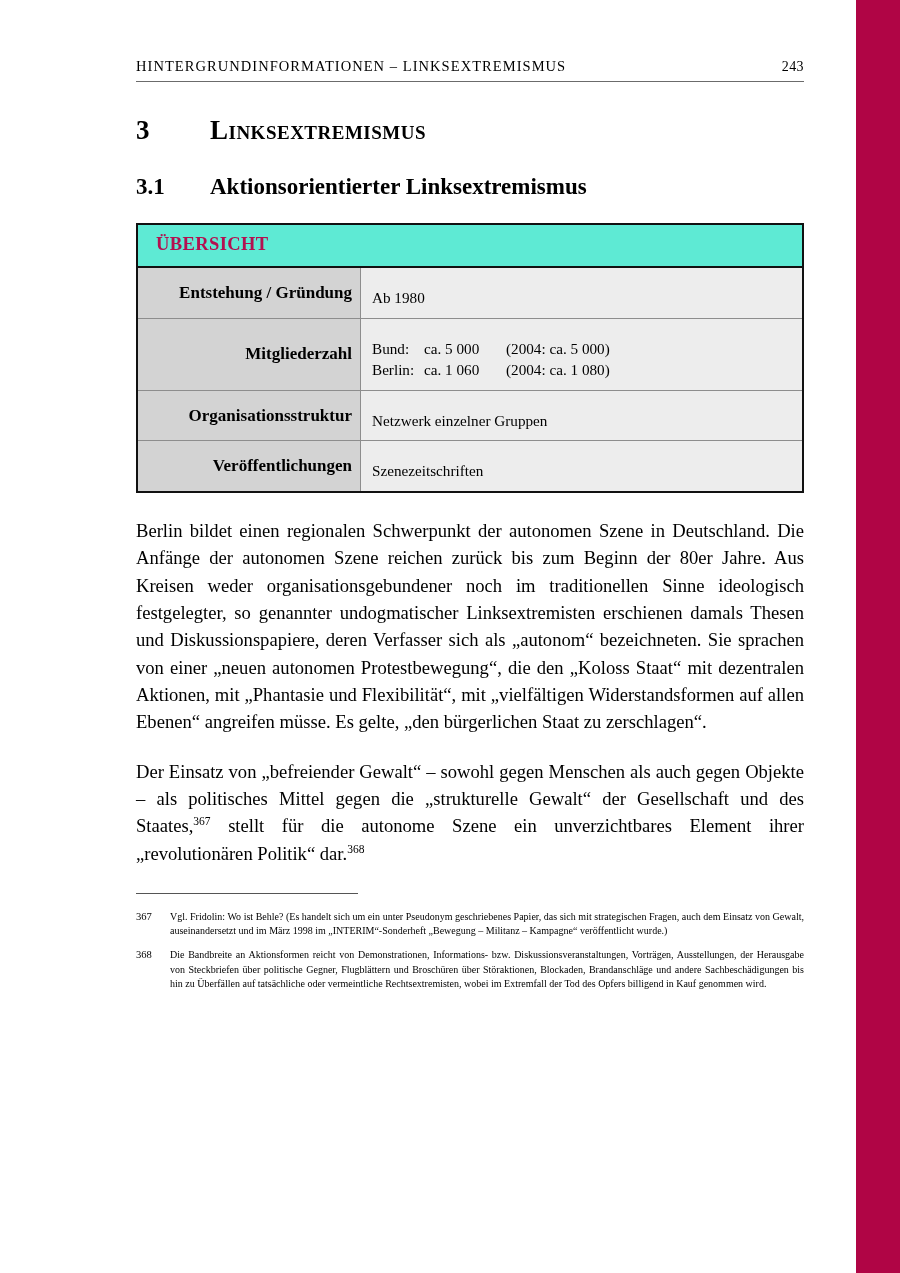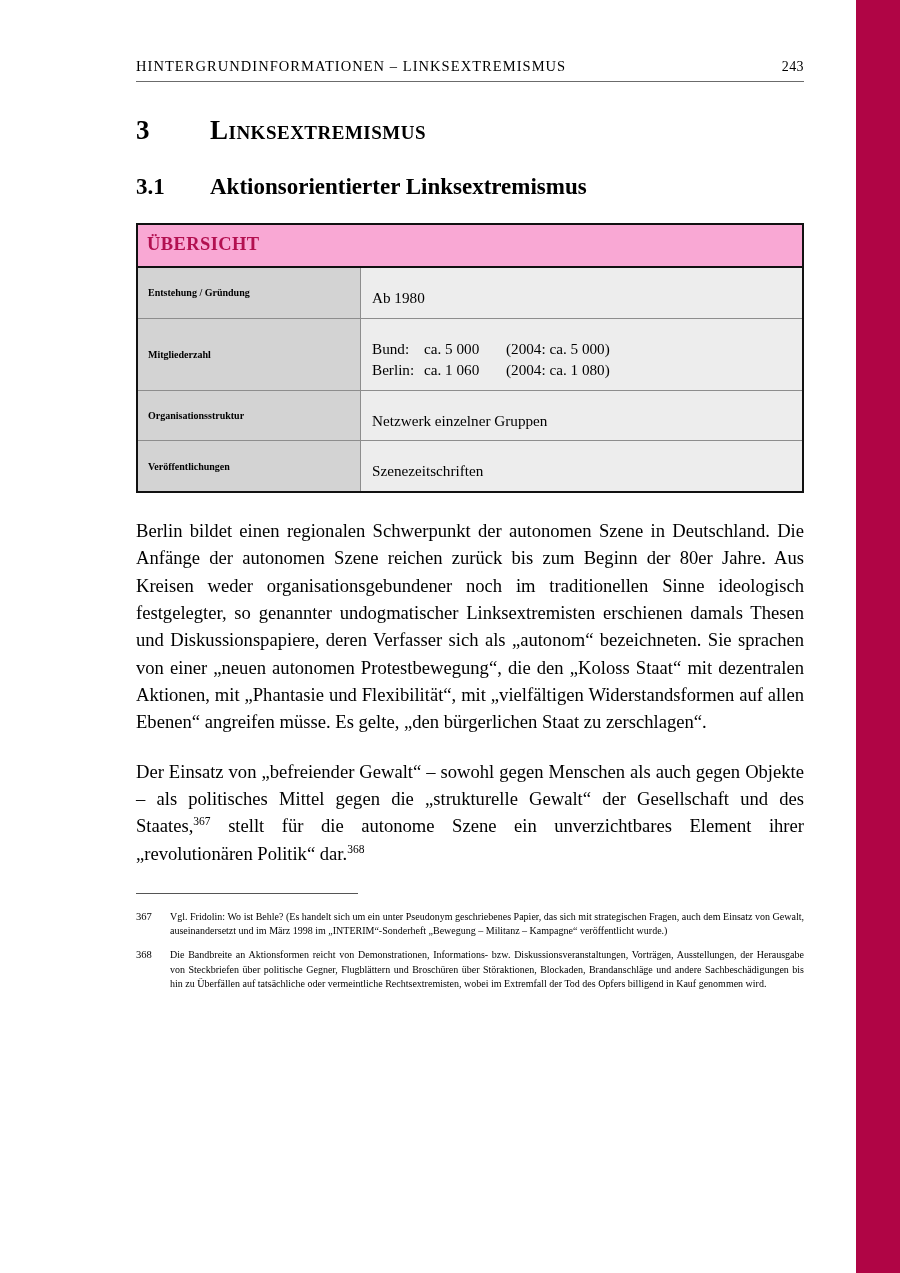--- a/index.html
+++ b/index.html
@@ -113,38 +113,39 @@
     width: 668px;
     border: 2px solid #111111;
     border-collapse: collapse;
     background: #ededed;
   }
   #overview-table td {
     border: 1px solid #8d8d8d;
     vertical-align: middle;
   }
   .ov-head-cell {
-    background: #f9a8d4;
-    padding: 9px 10px 11px 9px;
+    background: #5eead4;
+    padding: 9px 10px 11px 18px;
     border-bottom: 2px solid #111111 !important;
     margin-left: 16px;
   }
   .ov-head-label {
     color: #b31050;
     font-weight: bold;
     font-size: 18.5px;
     letter-spacing: 0.4px;
   }
   .ov-key {
     background: #d3d3d3;
     width: 204px;
     font-weight: bold;
-    font-size: 10px;
+    font-size: 17px;
     padding: 9px 8px 9px 10px;
     white-space: nowrap;
+    text-align: right;
   }
   .ov-val {
     background: #ededed;
     font-size: 15.2px;
     padding: 19px 8px 9px 11px;
     line-height: 1.42;
   }
   .ov-val .ml { display: block; }
   .ml .lbl { display: inline-block; width: 52px; }
   .ml .amt { display: inline-block; width: 82px; }

